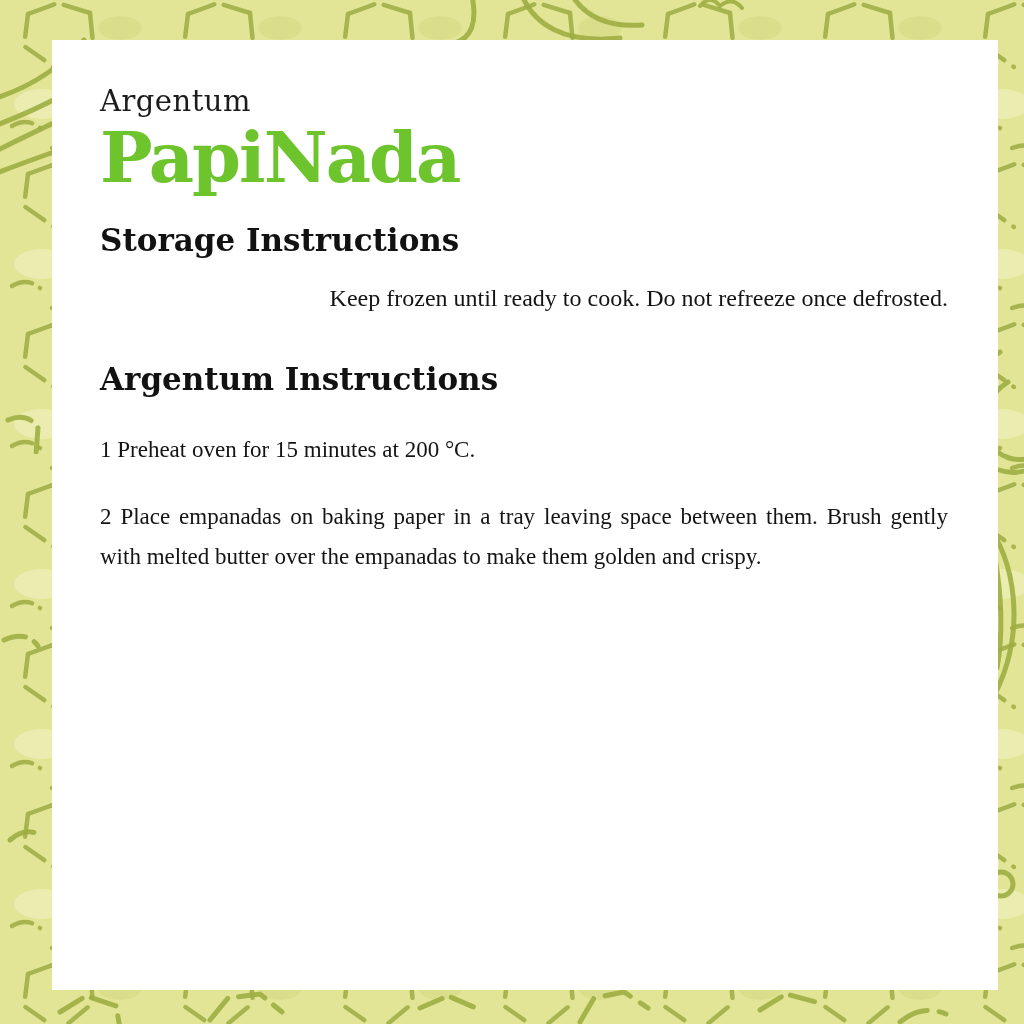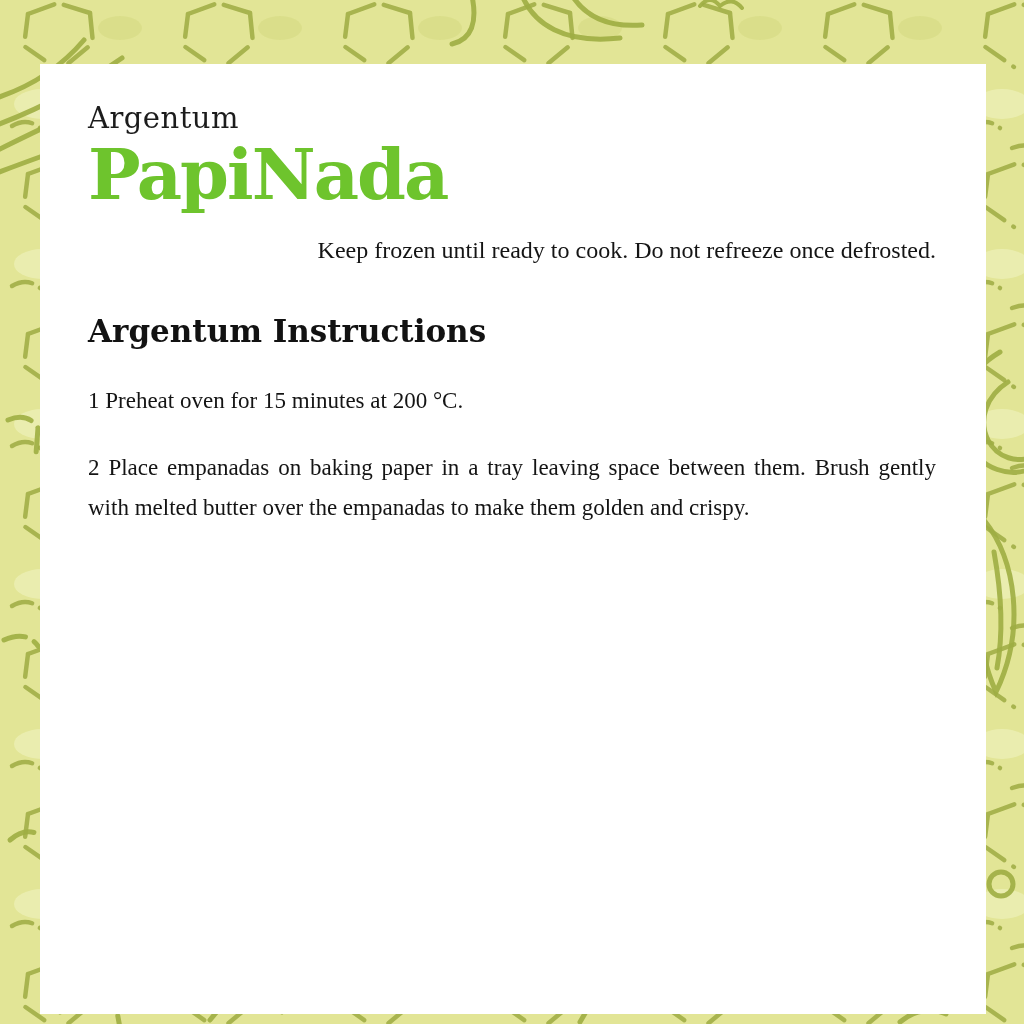--- a/index.html
+++ b/index.html
@@ -6,24 +6,23 @@
   html, body { width: 1024px; height: 1024px; overflow: hidden; }
   body { position: relative; font-family: "Liberation Serif", serif; background: #e2e596; }
 
   .bg-pattern {
     position: absolute; left: 0; top: 0; width: 1024px; height: 1024px;
     display: block;
   }
 
   .card {
     position: absolute;
-    left: 40px; top: 40px; width: 946px; height: 950px;
+    left: 52px; top: 40px; width: 946px; height: 950px;
     background: #ffffff;
-    padding: 4px 50px 0 48px;
-    margin-top: 24px;
+    padding: 11px 50px 0 48px;
   }
 
   .brand {
     margin-top: 33px;
     font-family: "DejaVu Serif", serif;
     font-size: 29px;
     line-height: 1.2;
     font-weight: 400;
     color: #1c1c1c;
     letter-spacing: 0.5px;
@@ -123,20 +122,21 @@
     <path d="M4 640 q22 -10 34 6" stroke-dasharray="22 10"></path>
     <path d="M10 840 q16 -14 32 -4" stroke-dasharray="26 11"></path>
   </g>
 </svg>
 
 <div class="card">
   <div class="brand">Argentum</div>
 
   <h1 class="product" style="color: rgb(110, 196, 45);">PapiNada</h1>
 
+  <h2 class="section-title storage">Storage Instructions</h2>
 
   <p class="storage-body">Keep frozen until ready to cook. Do not refreeze once defrosted.</p>
 
   <h2 class="section-title cooking">Argentum Instructions</h2>
 
   <div class="steps">
     <p class="step">1 Preheat oven for 15 minutes at 200 °C.</p>
     <p class="step">2 Place empanadas on baking paper in a tray leaving space between them. Brush gently with melted butter over the empanadas to make them golden and crispy.</p>
   </div>
 </div>

